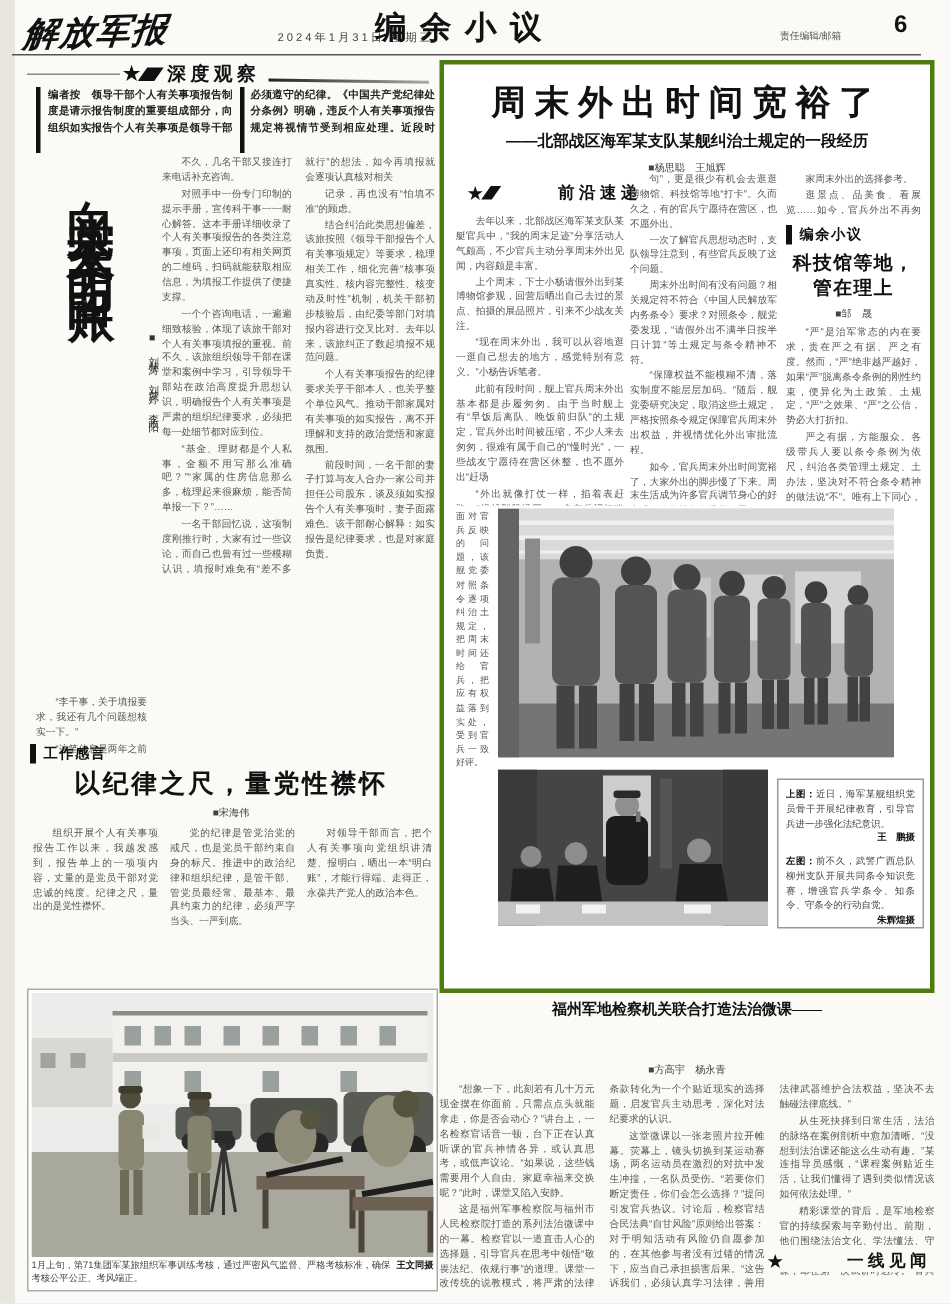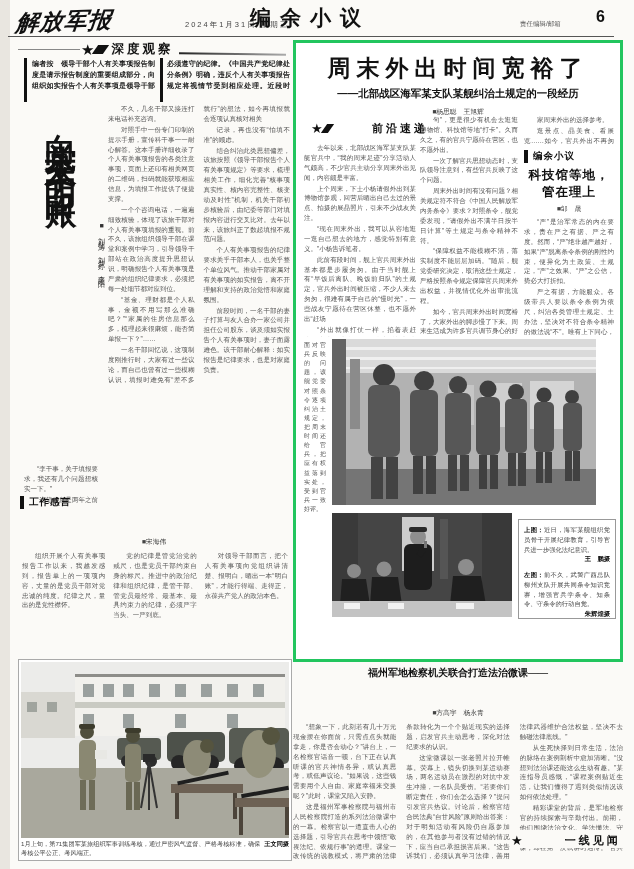--- a/index.html
+++ b/index.html
@@ -37,21 +37,21 @@
          border-left:3px solid #111;padding-left:5px;overflow:hidden;}
   .vtitle{writing-mode:vertical-rl;text-orientation:upright;
           font-family:"Liberation Serif","DejaVu Serif",serif;font-weight:900;
           font-size:32px;letter-spacing:9px;color:#111;line-height:1;}
   .vbyline{writing-mode:vertical-rl;text-orientation:upright;font-size:7px;color:#333;letter-spacing:3px;}
   .taglabel{border-left:4px solid #111;padding-left:5px;font-weight:700;font-size:9.5px;color:#111;
             font-family:"Liberation Serif","DejaVu Serif",serif;letter-spacing:1px;}
   .h2c{text-align:center;font-family:"Liberation Serif","DejaVu Serif",serif;font-weight:900;color:#111;}
   .bylinec{text-align:center;font-size:6.8px;color:#444;}
   
-  .redbox{left:293px;top:40px;width:324px;height:616px;border:3px solid #22c55e;background:#fff;z-index:3;}
+  .redbox{left:293px;top:40px;width:324px;height:616px;border:3px solid #4d7c0f;background:#fff;z-index:3;}
   .redbox .headline{left:0;top:10px;width:100%;font-size:23px;letter-spacing:6px;}
   .redbox .subtitle{left:0;top:44px;width:100%;text-align:center;font-weight:bold;font-size:10.5px;color:#111;}
   .capbox{border:1px solid #999;padding:5px 5px;background:#fff;}
   .capbox .cap{font-size:6.3px;line-height:1.55;color:#444;text-align:justify;margin-bottom:6px;}
   .capbox .cap b{color:#111;}
   .capbox .ph{display:block;text-align:right;font-weight:bold;color:#111;}
   .photoframe{border:1px solid #aaa;background:#fff;padding:2px;}
   .capline{display:flex;gap:4px;font-size:6.2px;color:#444;line-height:1.45;text-align:justify;}
   .capline b{white-space:nowrap;color:#111;}
   svg{display:block;}
@@ -95,20 +95,21 @@
       <p>个人有关事项报告的纪律要求关乎干部本人，也关乎整个单位风气。推动干部家属对有关事项的如实报告，离不开理解和支持的政治觉悟和家庭氛围。</p>
       <p>前段时间，一名干部的妻子打算与友人合办一家公司并担任公司股东，谈及须如实报告个人有关事项时，妻子面露难色。该干部耐心解释：如实报告是纪律要求，也是对家庭负责。</p>
     </div>
 
   <div class="abs tiny" style="left:24px;top:464px;width:74px;height:40px;">
       <p>“李干事，关于填报要求，我还有几个问题想核实一下。”</p>
       <p>“这笔信息是两年之前的，如何核验能不能再教教我，别填错了。”</p>
     </div>
 
   <div class="abs taglabel" style="left:20px;top:496px;">工作感言</div>
+  <div class="abs h2c" style="left:20px;top:511px;width:268px;font-size:17px;letter-spacing:2px;">以纪律之尺，量党性襟怀</div>
   <div class="abs bylinec" style="left:20px;top:537px;width:268px;">■宋海伟</div>
   <div class="abs tiny" style="left:22px;top:551px;width:266px;height:104px;column-count:3;column-gap:8px;">
       <p>组织开展个人有关事项报告工作以来，我越发感到，报告单上的一项项内容，丈量的是党员干部对党忠诚的纯度。纪律之尺，量出的是党性襟怀。</p>
       <p>党的纪律是管党治党的戒尺，也是党员干部约束自身的标尺。推进中的政治纪律和组织纪律，是管干部、管党员最经常、最基本、最具约束力的纪律，必须严字当头、一严到底。</p>
       <p>对领导干部而言，把个人有关事项向党组织讲清楚、报明白，晒出一本“明白账”，才能行得端、走得正，永葆共产党人的政治本色。</p>
     </div>
 
   <div class="abs photoframe" style="left:18px;top:659px;width:268px;">
     <svg width="268" height="176" viewBox="0 0 268 176">
       <rect width="268" height="176" fill="#ececea"></rect>

